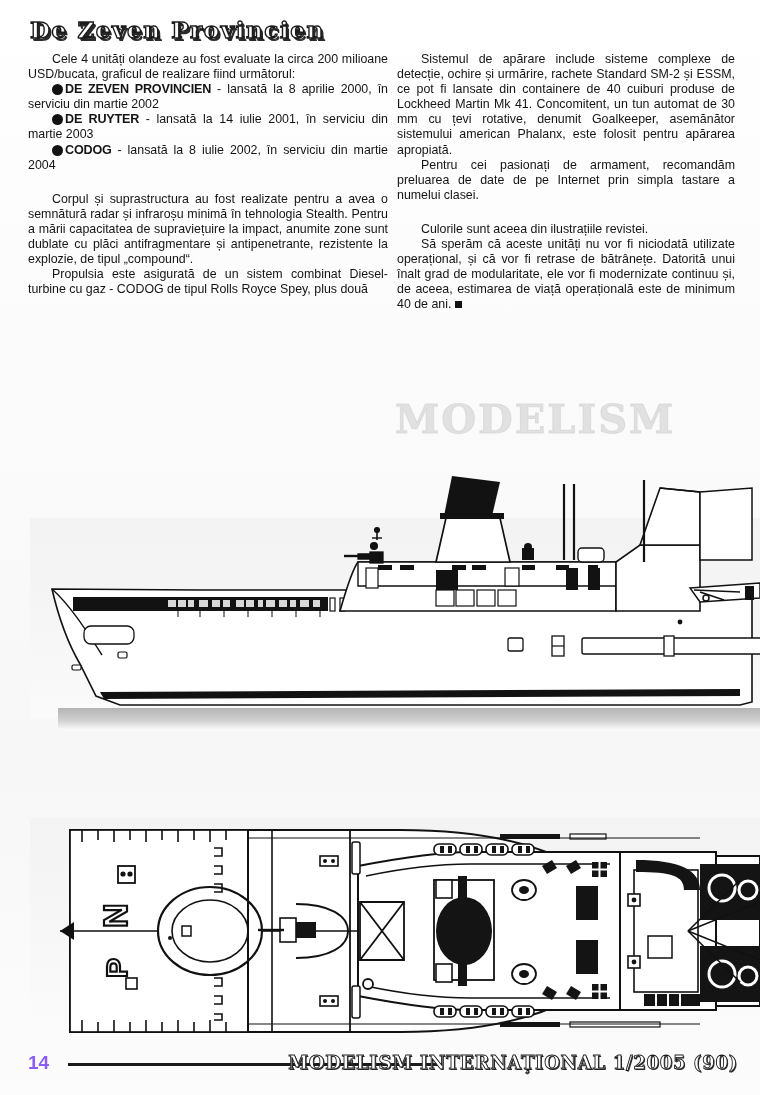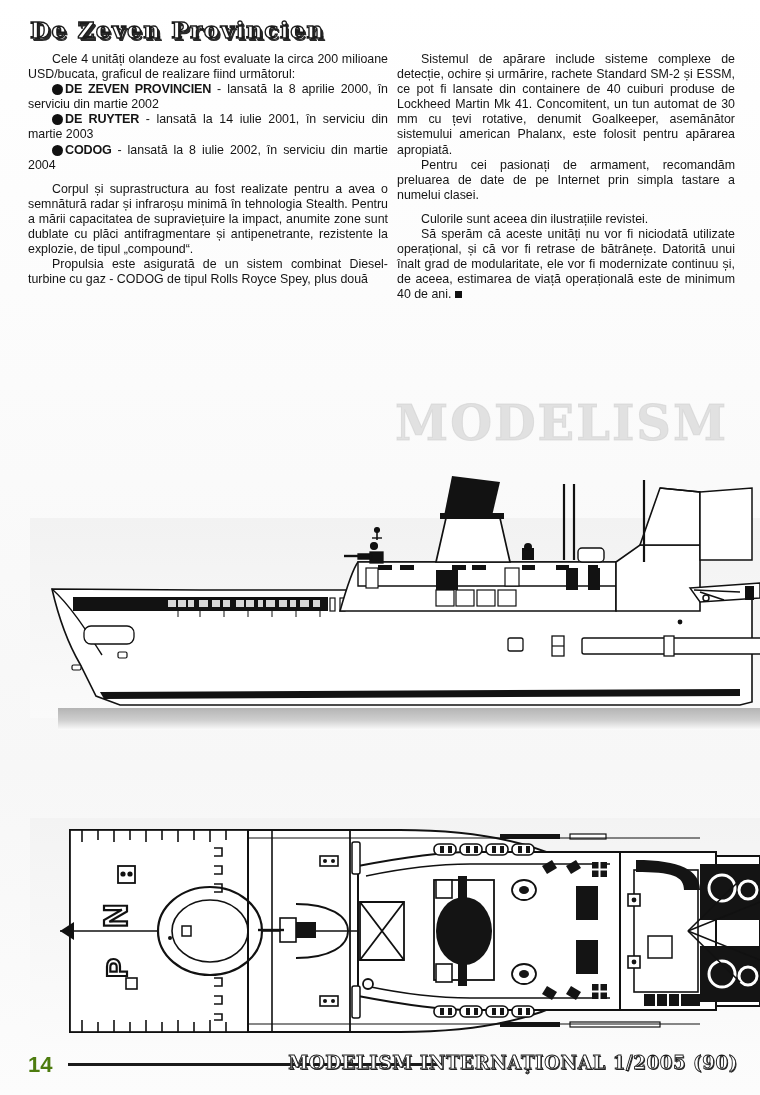--- a/index.html
+++ b/index.html
@@ -40,21 +40,21 @@
     position:absolute;
     font-size:12.4px;
     line-height:15.1px;
     text-align:justify;
     color:#141414;
   }
   .col-left{left:28px;top:52px;width:360px;}
   .col-right{left:397px;top:52px;width:338px;}
   .col p{margin:0;text-indent:24px;}
   .col p.noind{text-indent:0;}
-  .col p.gap{margin-top:9px;}
+  .col p.gap{margin-top:19px;}
 
   .ship-line{text-indent:24px;margin:0;}
   .bullet{
     display:inline-block;
     width:11px;height:11px;
     border-radius:50%;
     background:#111;
     color:#fff;
     font-size:8px;
     line-height:11px;
@@ -79,40 +79,40 @@
   }
 
   
   .watermark{
     position:absolute;
     left:395px;top:395px;
     width:330px;height:70px;
     color:rgba(200,200,200,0.50);
     font-family:"DejaVu Serif", serif;
     font-weight:bold;
-    font-size:48px;
+    font-size:40px;
     letter-spacing:2px;
     white-space:nowrap;
     overflow:hidden;
     -webkit-text-stroke:1px rgba(205,205,205,.55);
     pointer-events:none;
   }
 
   
   .illus{position:absolute;left:0;}
   .illus-profile{top:440px;width:760px;height:290px;}
   .illus-plan{top:818px;width:760px;height:225px;}
 
   
   .footer{
     position:absolute;left:0;right:0;top:1050px;height:30px;
   }
   .page-num{
     position:absolute;left:28px;top:2px;
-    font-weight:bold;font-size:22px;color:#4d7c0f;
+    font-weight:bold;font-size:19px;color:#8b5cf6;
     font-family:"Liberation Sans", sans-serif;
   }
   .foot-rule{
     position:absolute;left:68px;top:13px;width:375px;height:3px;
     background:#1a1a1a;
   }
   .foot-title{
     position:absolute;right:22px;top:2px;
     font-family:"DejaVu Serif", serif;
     font-weight:bold;

